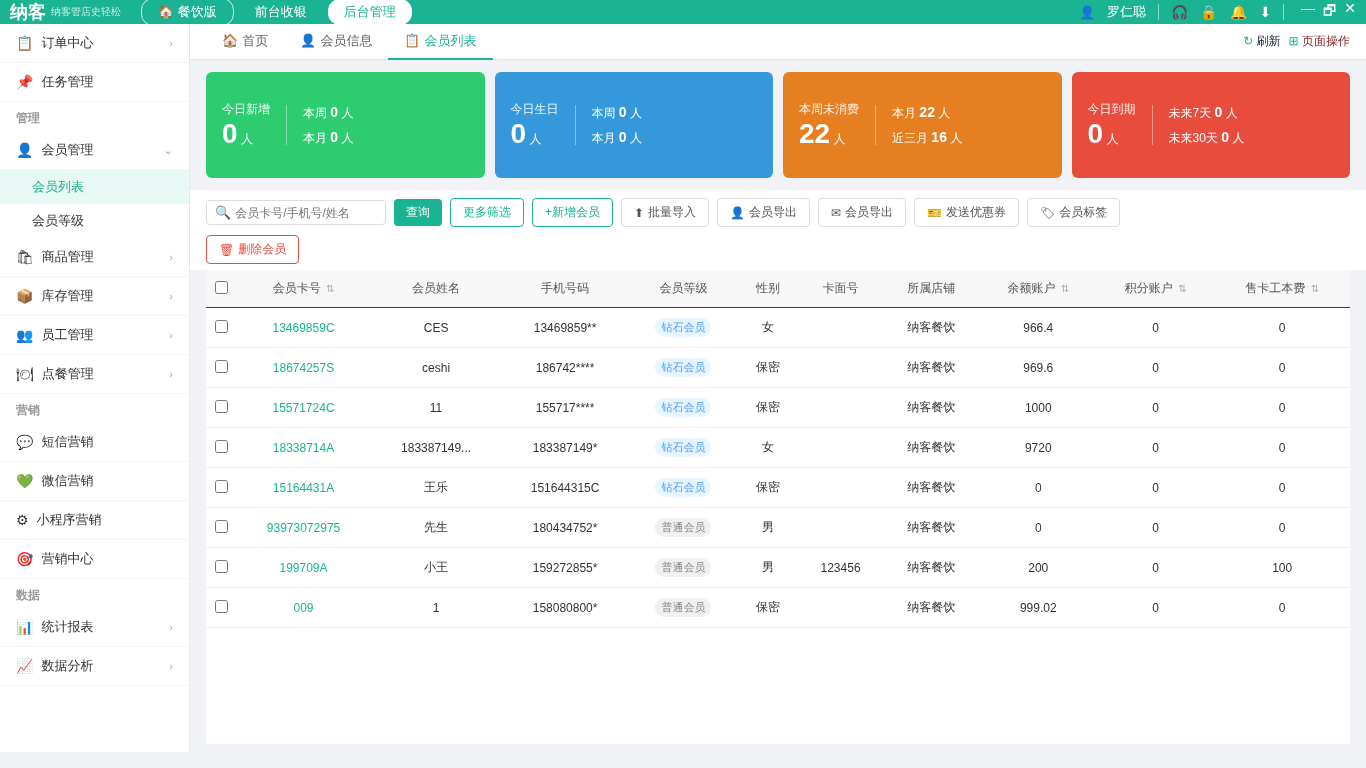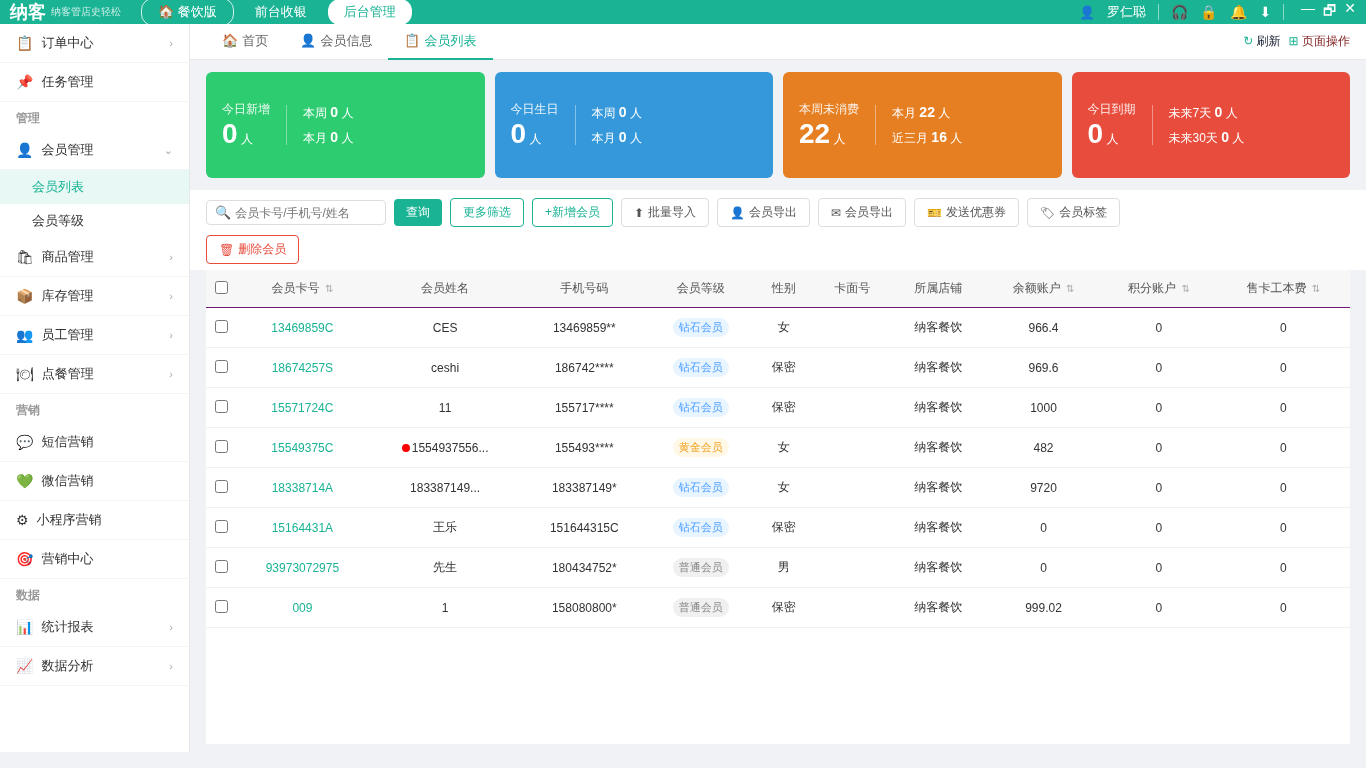--- a/index.html
+++ b/index.html
@@ -605,91 +605,91 @@
     <td></td>
     <td>纳客餐饮</td>
     <td>1000</td>
     <td>0</td>
     <td>0</td>
   </tr>
             <tr>
     <td class="checkbox-col">
       <input type="checkbox" style="">
     </td>
-    <td class="link">15549375C</td>
-    <td>
-      <span class="red-dot"></span>1554937556...
-    </td>
-    <td>155493****</td>
-    <td>
-      <span class="member-tag tag-gold">黄金会员</span>
+    <td class="link">18338714A</td>
+    <td>
+      183387149...
+    </td>
+    <td>183387149*</td>
+    <td>
+      <span class="member-tag tag-diamond">钻石会员</span>
     </td>
     <td>女</td>
     <td></td>
     <td>纳客餐饮</td>
-    <td>482</td>
+    <td>9720</td>
     <td>0</td>
     <td>0</td>
   </tr>
             <tr>
     <td class="checkbox-col">
       <input type="checkbox" style="">
     </td>
-    <td class="link">18338714A</td>
-    <td>
-      183387149...
-    </td>
-    <td>183387149*</td>
+    <td class="link">15164431A</td>
+    <td>
+      王乐
+    </td>
+    <td>151644315C</td>
     <td>
       <span class="member-tag tag-diamond">钻石会员</span>
     </td>
-    <td>女</td>
+    <td>保密</td>
     <td></td>
     <td>纳客餐饮</td>
-    <td>9720</td>
+    <td>0</td>
     <td>0</td>
     <td>0</td>
   </tr>
             <tr>
     <td class="checkbox-col">
       <input type="checkbox" style="">
     </td>
-    <td class="link">15164431A</td>
-    <td>
-      王乐
-    </td>
-    <td>151644315C</td>
-    <td>
-      <span class="member-tag tag-diamond">钻石会员</span>
-    </td>
-    <td>保密</td>
+    <td class="link">93973072975</td>
+    <td>
+      先生
+    </td>
+    <td>180434752*</td>
+    <td>
+      <span class="member-tag tag-normal">普通会员</span>
+    </td>
+    <td>男</td>
     <td></td>
     <td>纳客餐饮</td>
     <td>0</td>
     <td>0</td>
     <td>0</td>
   </tr>
             <tr>
     <td class="checkbox-col">
       <input type="checkbox" style="">
     </td>
-    <td class="link">93973072975</td>
-    <td>
-      先生
-    </td>
-    <td>180434752*</td>
+    <td class="link">199709A</td>
+    <td>
+      小王
+    </td>
+    <td>159272855*</td>
     <td>
       <span class="member-tag tag-normal">普通会员</span>
     </td>
     <td>男</td>
-    <td></td>
+    <td>123456</td>
     <td>纳客餐饮</td>
-    <td>0</td>
-    <td>0</td>
-    <td>0</td>
+    <td>200</td>
+    <td>0</td>
+    <td>100</td>
   </tr>
             <tr>
     <td class="checkbox-col">
       <input type="checkbox" style="">
     </td>
     <td class="link">009</td>
     <td>
       1
     </td>
     <td>158080800*</td>

